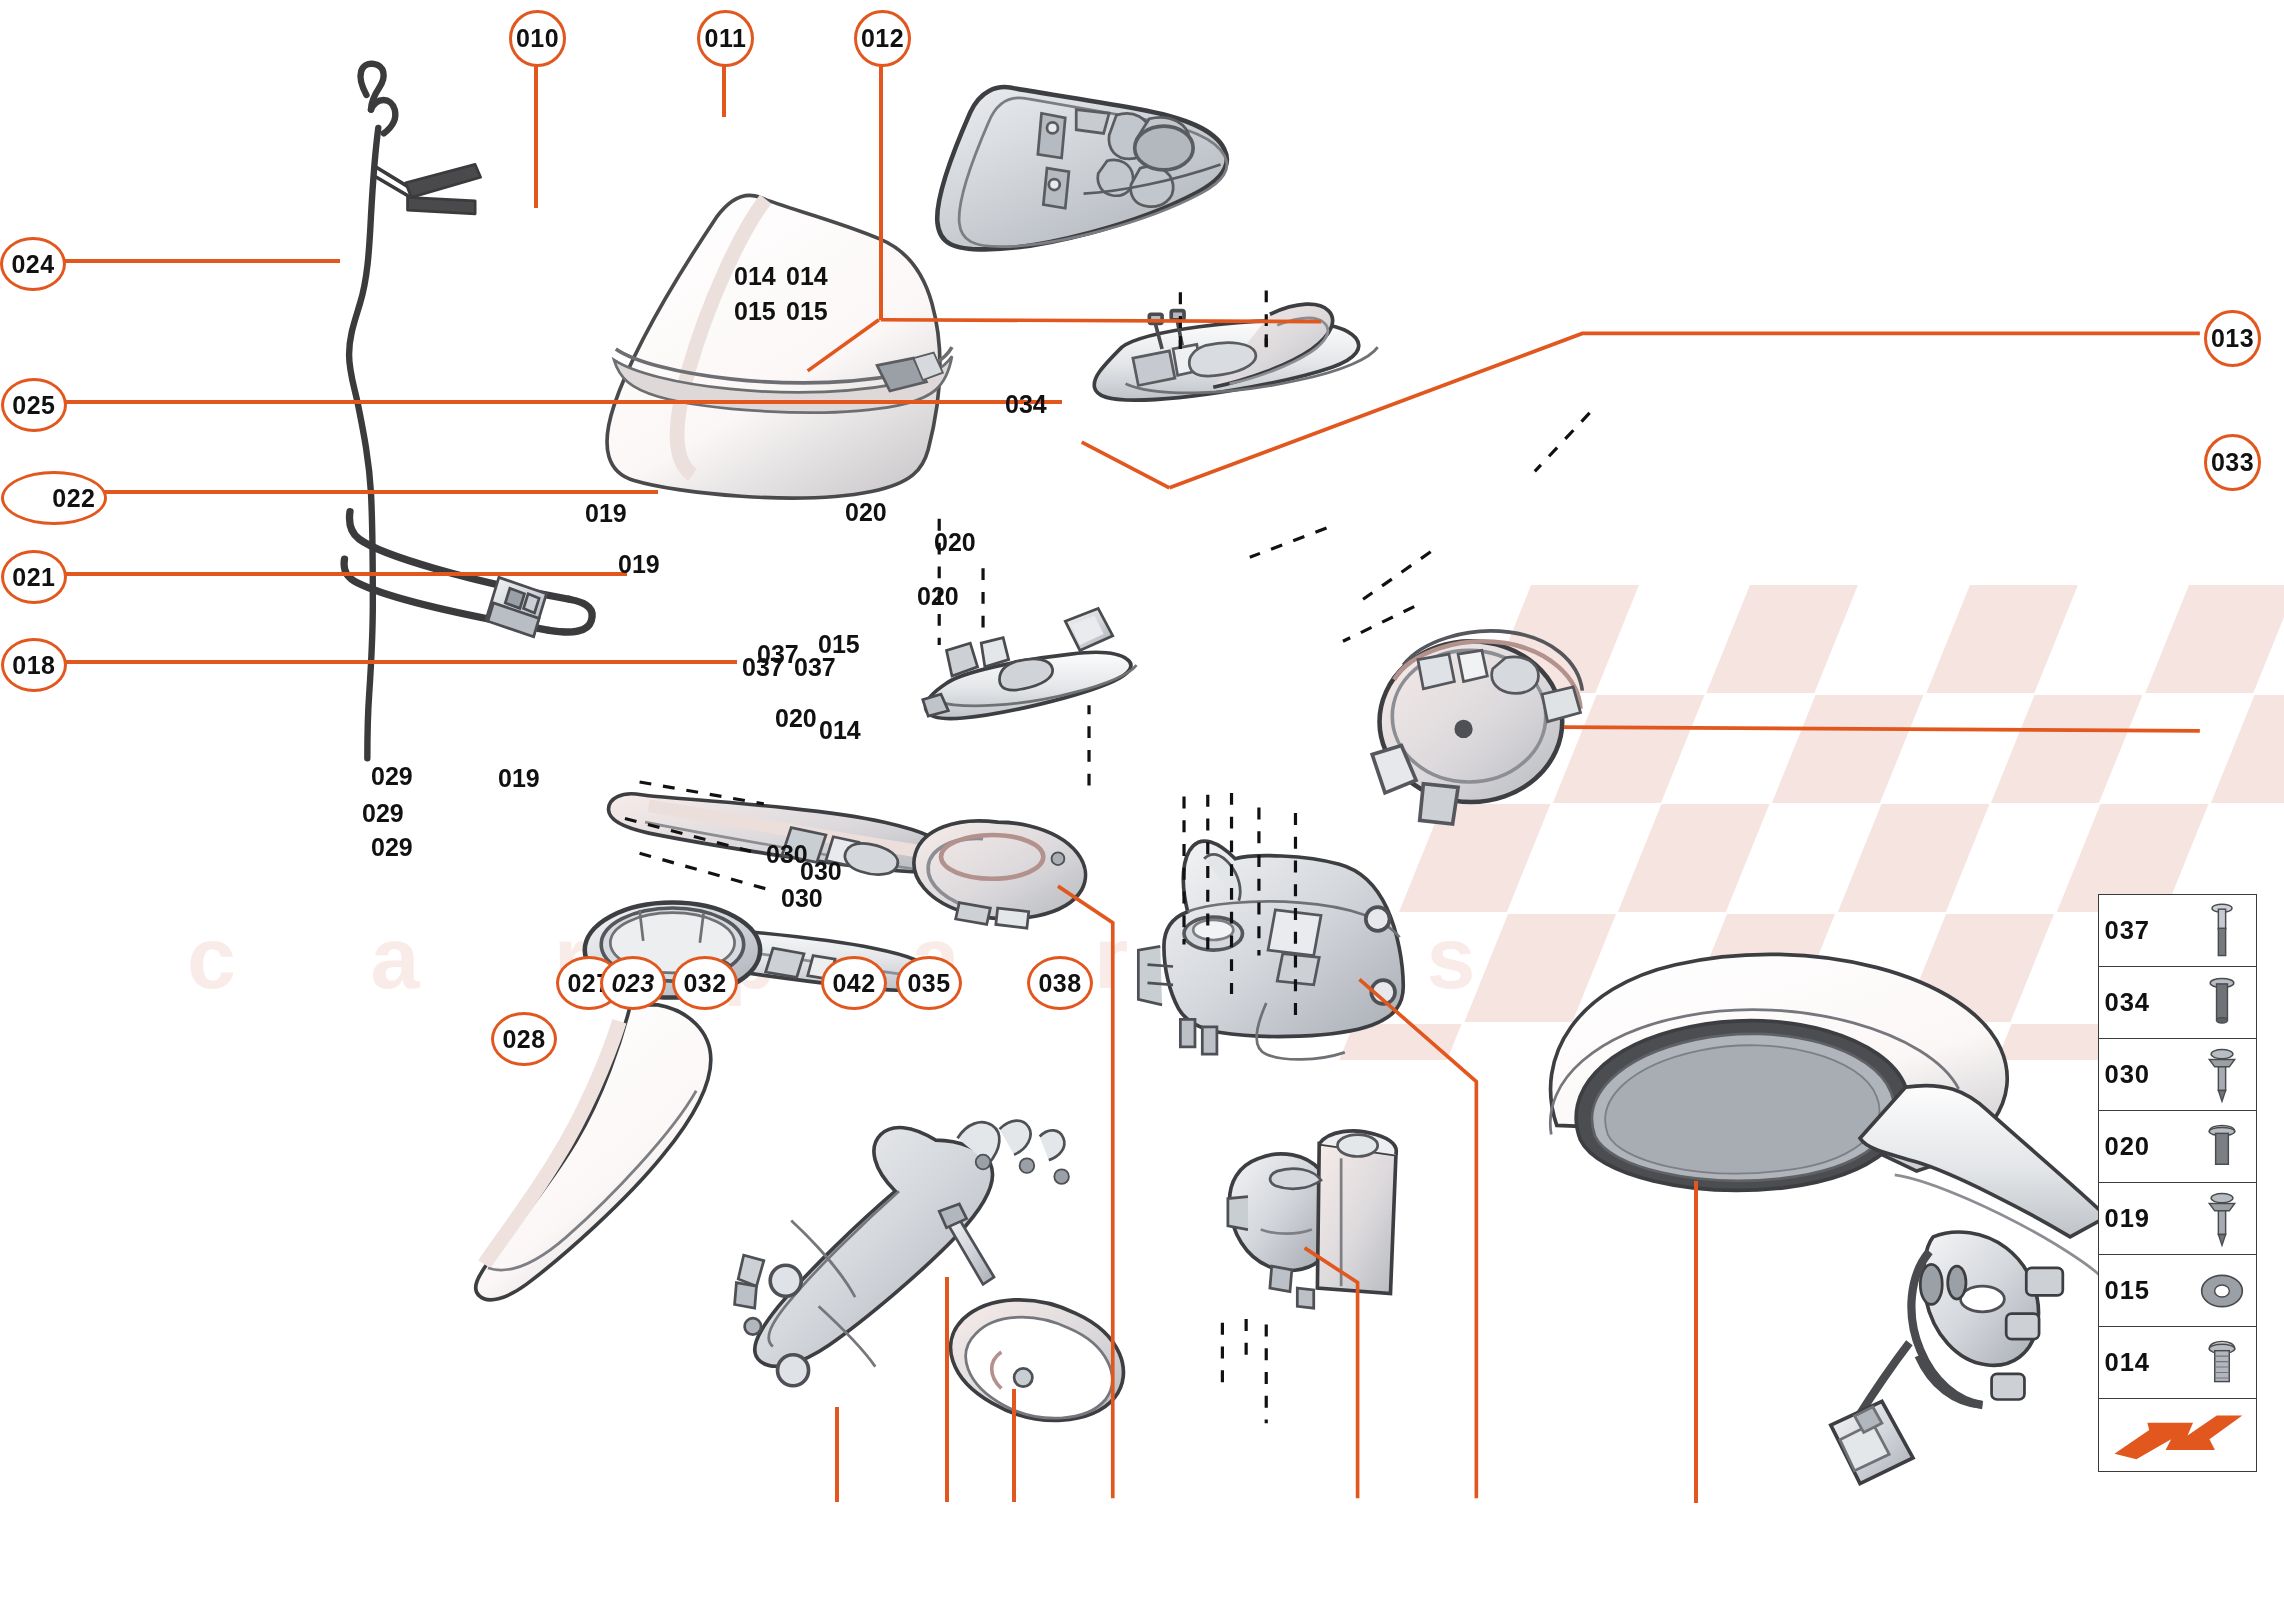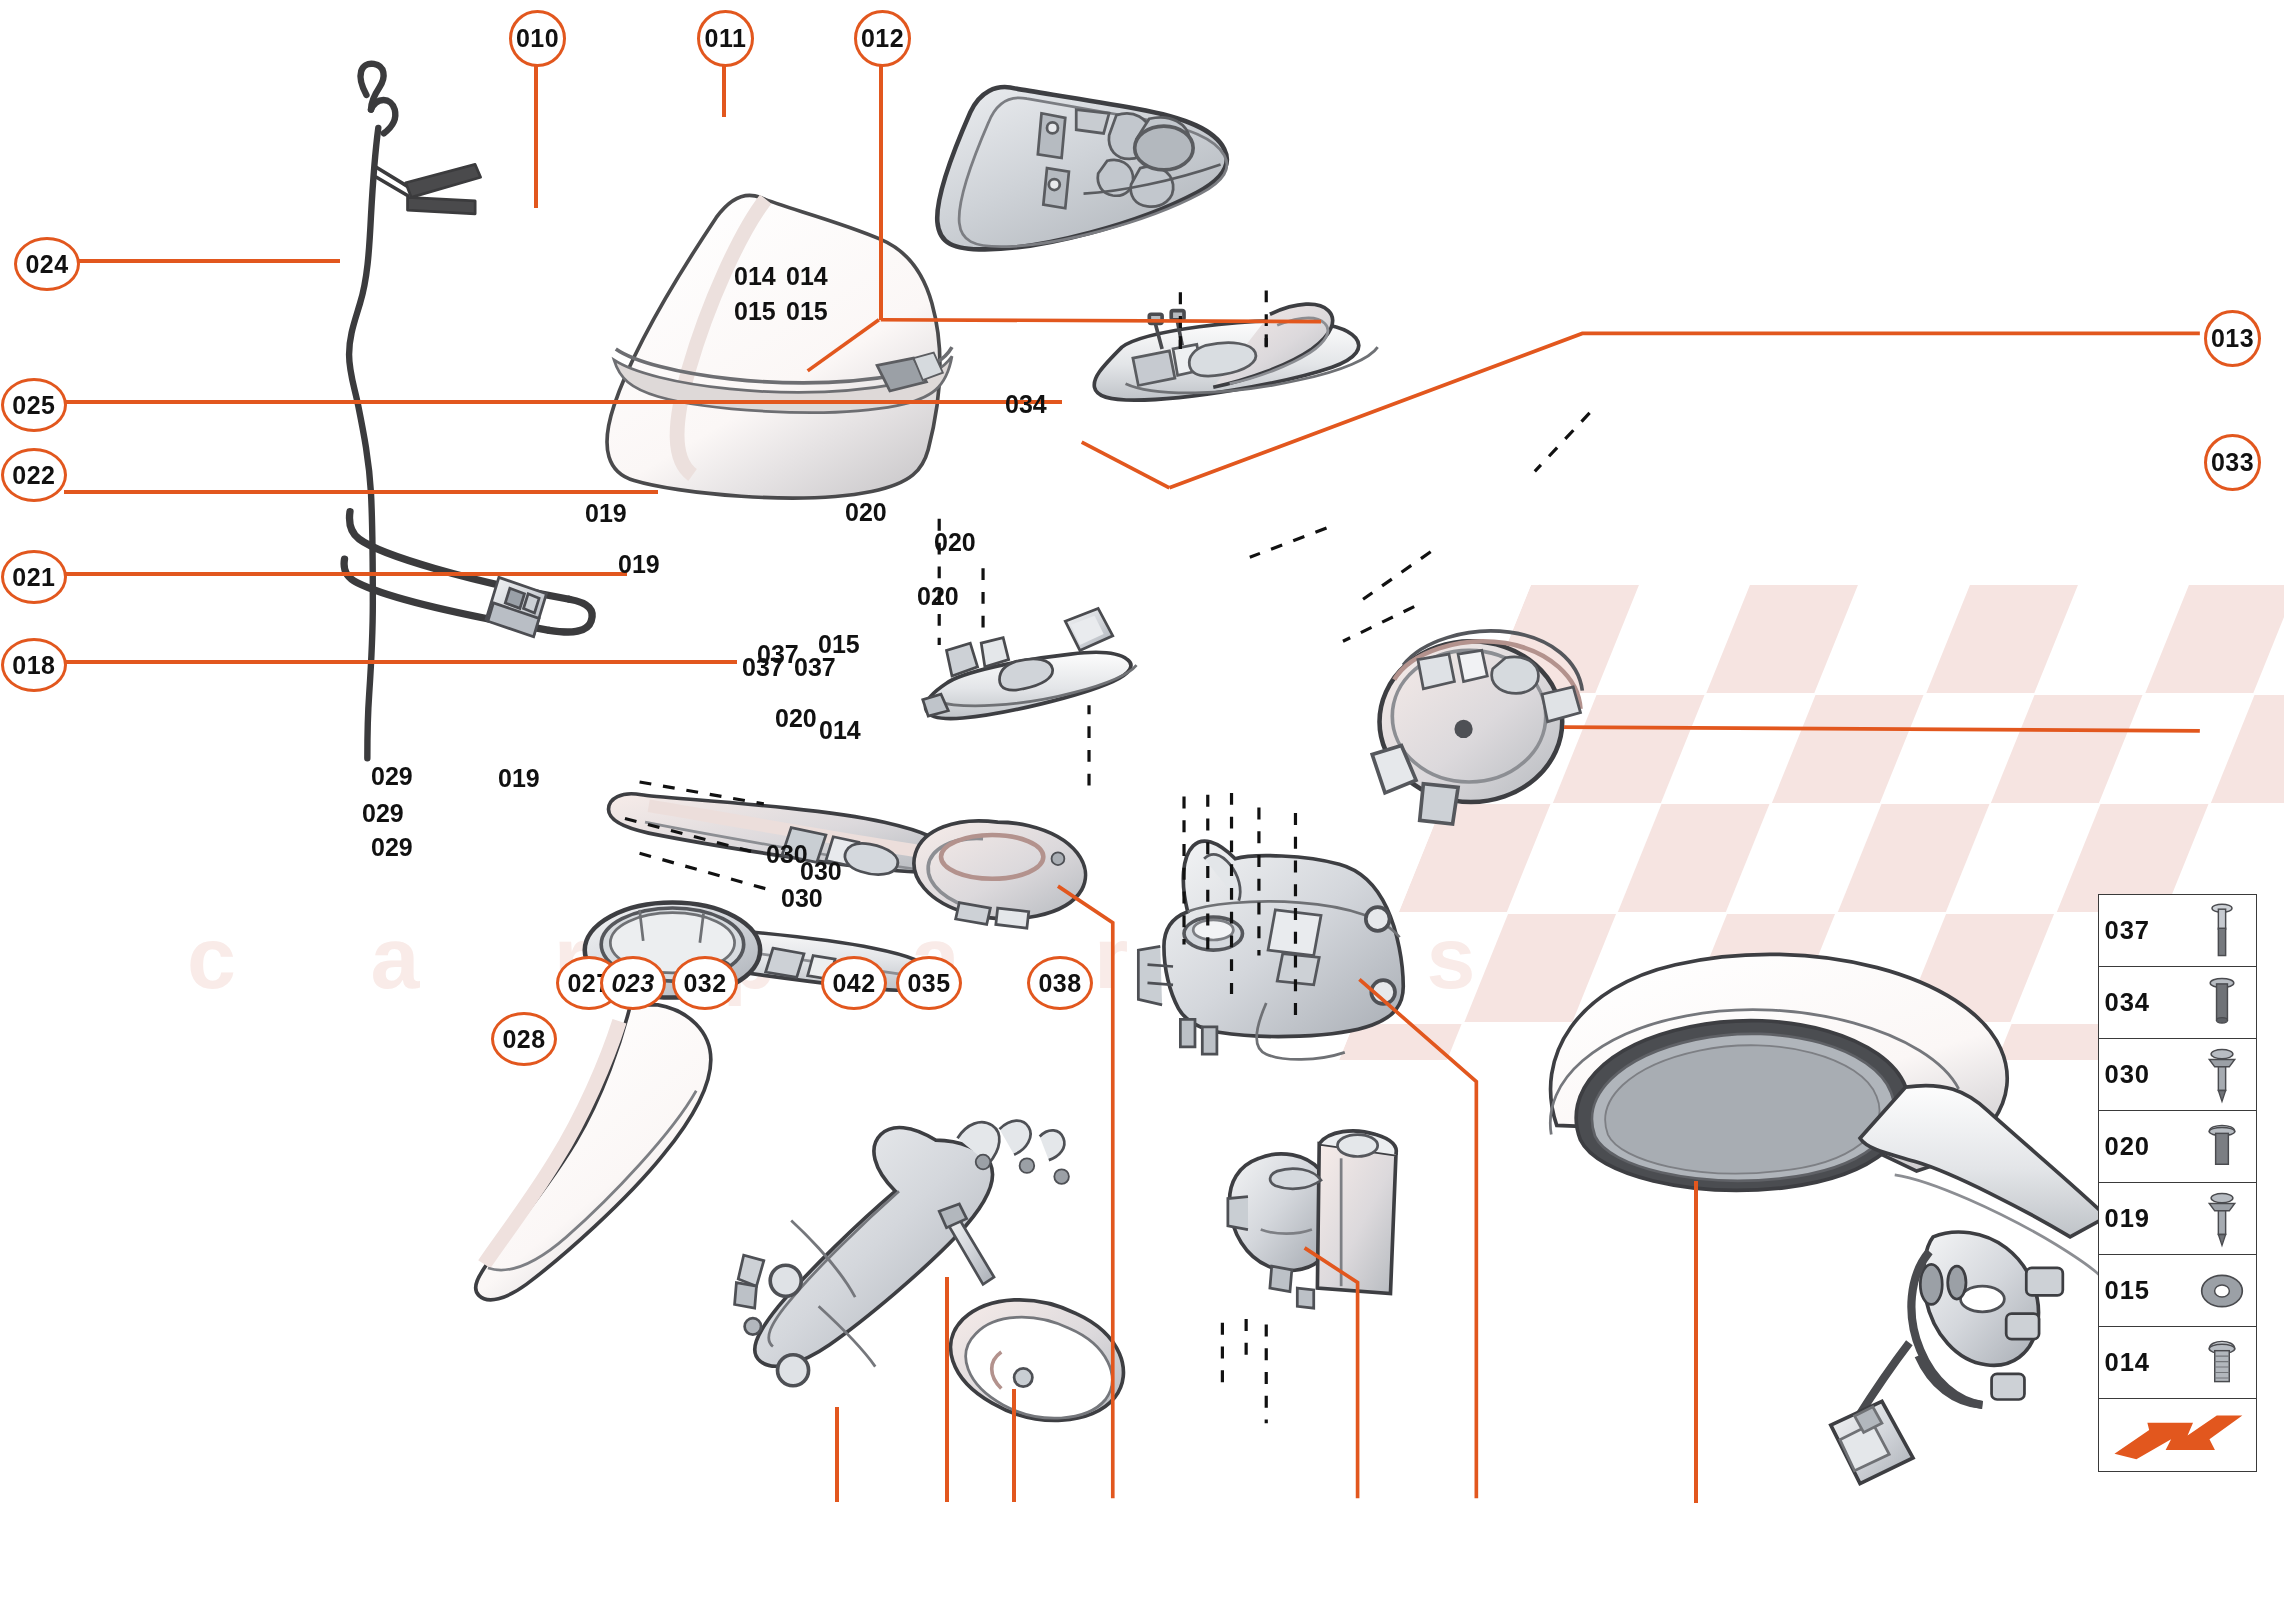--- a/index.html
+++ b/index.html
@@ -532,25 +532,25 @@
         <svg width="137" height="55" viewBox="0 0 150 60">
             <path d="M6 50 L44 24 L42 16 L92 16 L86 30 L118 8 L146 8 L110 34 L116 46 L62 46 L68 34 L30 56 Z" fill="#e2571e"></path>
           </svg>
       </span>
     </div>
   </div>
 
 <div class="badge c" style="left: 509px; top: 10px; border-color: rgb(226, 87, 30);">010</div>
     <div class="badge c" style="left: 697px; top: 10px; border-color: rgb(226, 87, 30);">011</div>
     <div class="badge c" style="left: 854px; top: 10px; border-color: rgb(226, 87, 30);">012</div>
-    <div class="badge e" style="left: 14px; top: 237px; border-color: rgb(226, 87, 30);">024</div>
+    <div class="badge e" style="left: 0; top: 237px; border-color: rgb(226, 87, 30);">024</div>
     <div class="badge c" style="left: 2204px; top: 310px; border-color: rgb(226, 87, 30);">013</div>
     <div class="badge e" style="left: 0.9px; top: 378px; border-color: rgb(226, 87, 30);">025</div>
     <div class="badge c" style="left: 2204px; top: 434px; border-color: rgb(226, 87, 30);">033</div>
-    <div class="badge e" style="left: 0.9px; top: 448px; border-color: rgb(226, 87, 30);">022</div>
+    <div class="badge e" style="left: 0.9px; top: 471px; border-color: rgb(226, 87, 30); padding-left: 40px;">022</div>
     <div class="badge e" style="left: 0.9px; top: 550px; border-color: rgb(226, 87, 30); text-align: center;">021</div>
     <div class="badge e" style="left: 0.9px; top: 638px; border-color: rgb(226, 87, 30);">018</div>
     <div class="badge e" style="left: 491px; top: 1012px; border-color: rgb(226, 87, 30);">028</div>
     <div class="badge e" style="left: 556px; top: 956px; border-color: rgb(226, 87, 30);">027</div>
     <div class="badge e" style="left: 600px; top: 956px; border-color: rgb(226, 87, 30); font-style: italic;">023</div>
     <div class="badge e" style="left: 672px; top: 956px; border-color: rgb(226, 87, 30); text-align: center;">032</div>
     <div class="badge e" style="left: 821px; top: 956px; border-color: rgb(226, 87, 30);">042</div>
     <div class="badge e" style="left: 896px; top: 956px; border-color: rgb(226, 87, 30);">035</div>
     <div class="badge e" style="left: 1027px; top: 956px; border-color: rgb(226, 87, 30);">038</div>
     <div class="plabel" style="left: 734px; top: 262px;">014</div>

